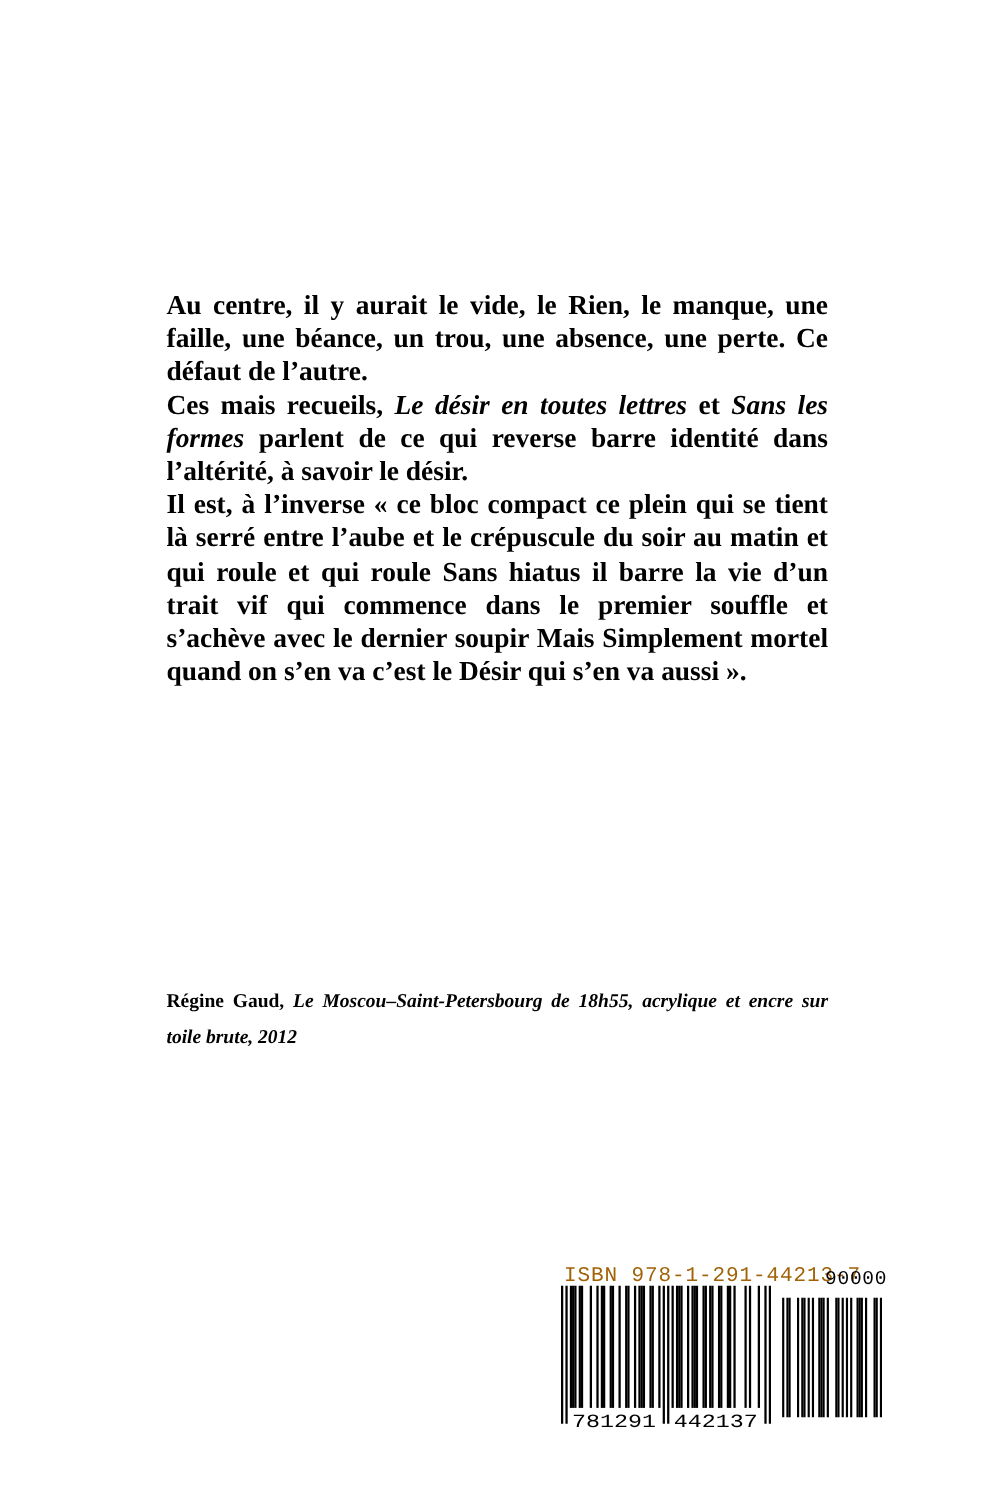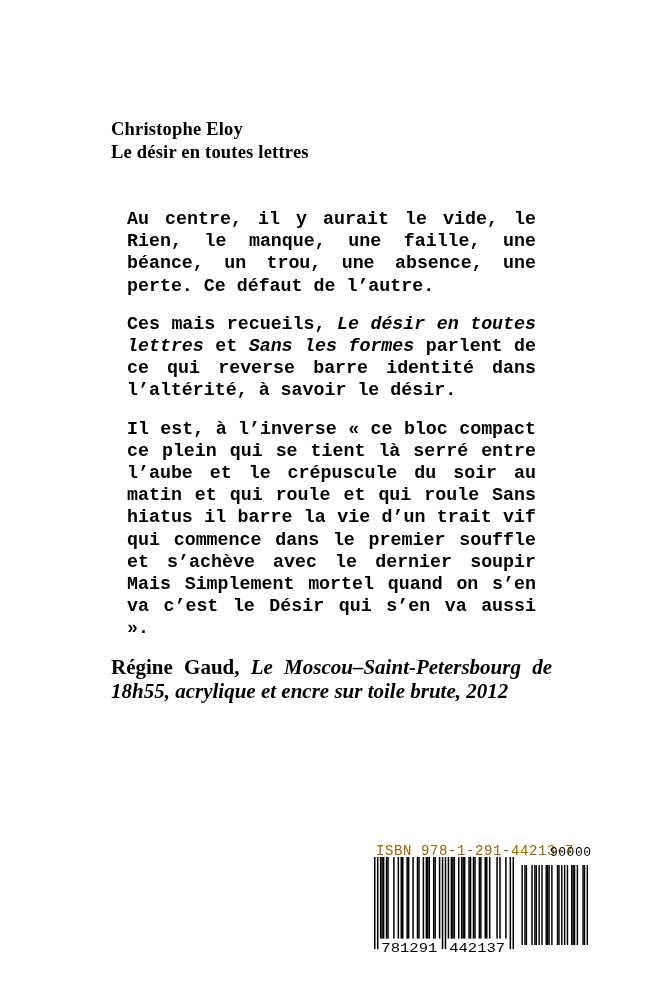--- a/index.html
+++ b/index.html
@@ -44,42 +44,41 @@
     top: 192px;
     width: 441px;
     font-weight: bold;
     font-size: 18.3px;
     line-height: 22.2px;
     text-align: justify;
     text-justify: inter-word;
     hyphens: none;
   }
   .body-copy p {
-    margin: 16px;
+    margin: 0;
     text-align: justify;
-    font-family: Liberation Mono, monospace;
   }
   .body-copy p:last-child {
     text-align-last: left;
   }
   .body-copy p.force-justify {
     text-align-last: left;
   }
   .body-copy em {
     font-style: italic;
   }
 
   
   .credit {
     position: absolute;
     left: 111px;
     top: 655px;
     width: 441px;
     font-weight: bold;
-    font-size: 21px;
+    font-size: 13px;
     line-height: 24px;
     text-align: justify;
     text-align-last: left;
   }
   .credit em {
     font-style: italic;
   }
 
   
   .barcode-zone {
@@ -129,24 +128,20 @@
     display: block;
     width: 100%;
     height: 100%;
   }
 </style>
 </head>
 <body>
 
 <div class="page">
 
-  <div class="heading">
-    <div class="line">Christophe Eloy</div>
-    <div class="line">Le désir en toutes lettres</div>
-  </div>
 
   <div class="body-copy" id="blurb">
       <p class="force-justify"><span>Au centre, il y aurait le vide, le Rien, le manque, une faille, une béance, un trou, une absence, une perte. Ce défaut de l’autre.</span></p>
       <p class="force-justify"><span>Ces mais recueils, </span><em>Le désir en toutes lettres</em><span>  et  </span><em>Sans les formes</em><span>  parlent de ce qui reverse  barre identité dans l’altérité, à savoir le désir.</span></p>
       <p><span>Il est, à l’inverse « ce bloc compact ce plein qui se tient là serré entre l’aube et le crépuscule du soir au matin et qui roule et qui roule Sans hiatus il barre la vie d’un trait vif qui commence dans le premier souffle et s’achève avec le dernier soupir Mais Simplement mortel quand on s’en va c’est le Désir qui s’en va  aussi ».</span></p>
     </div>
 
   <div class="credit" id="credit"><span>Régine  Gaud,  </span><em>Le  Moscou–Saint-Petersbourg  de 18h55, acrylique et encre sur toile brute, 2012</em></div>
 
   <div class="barcode-zone">

